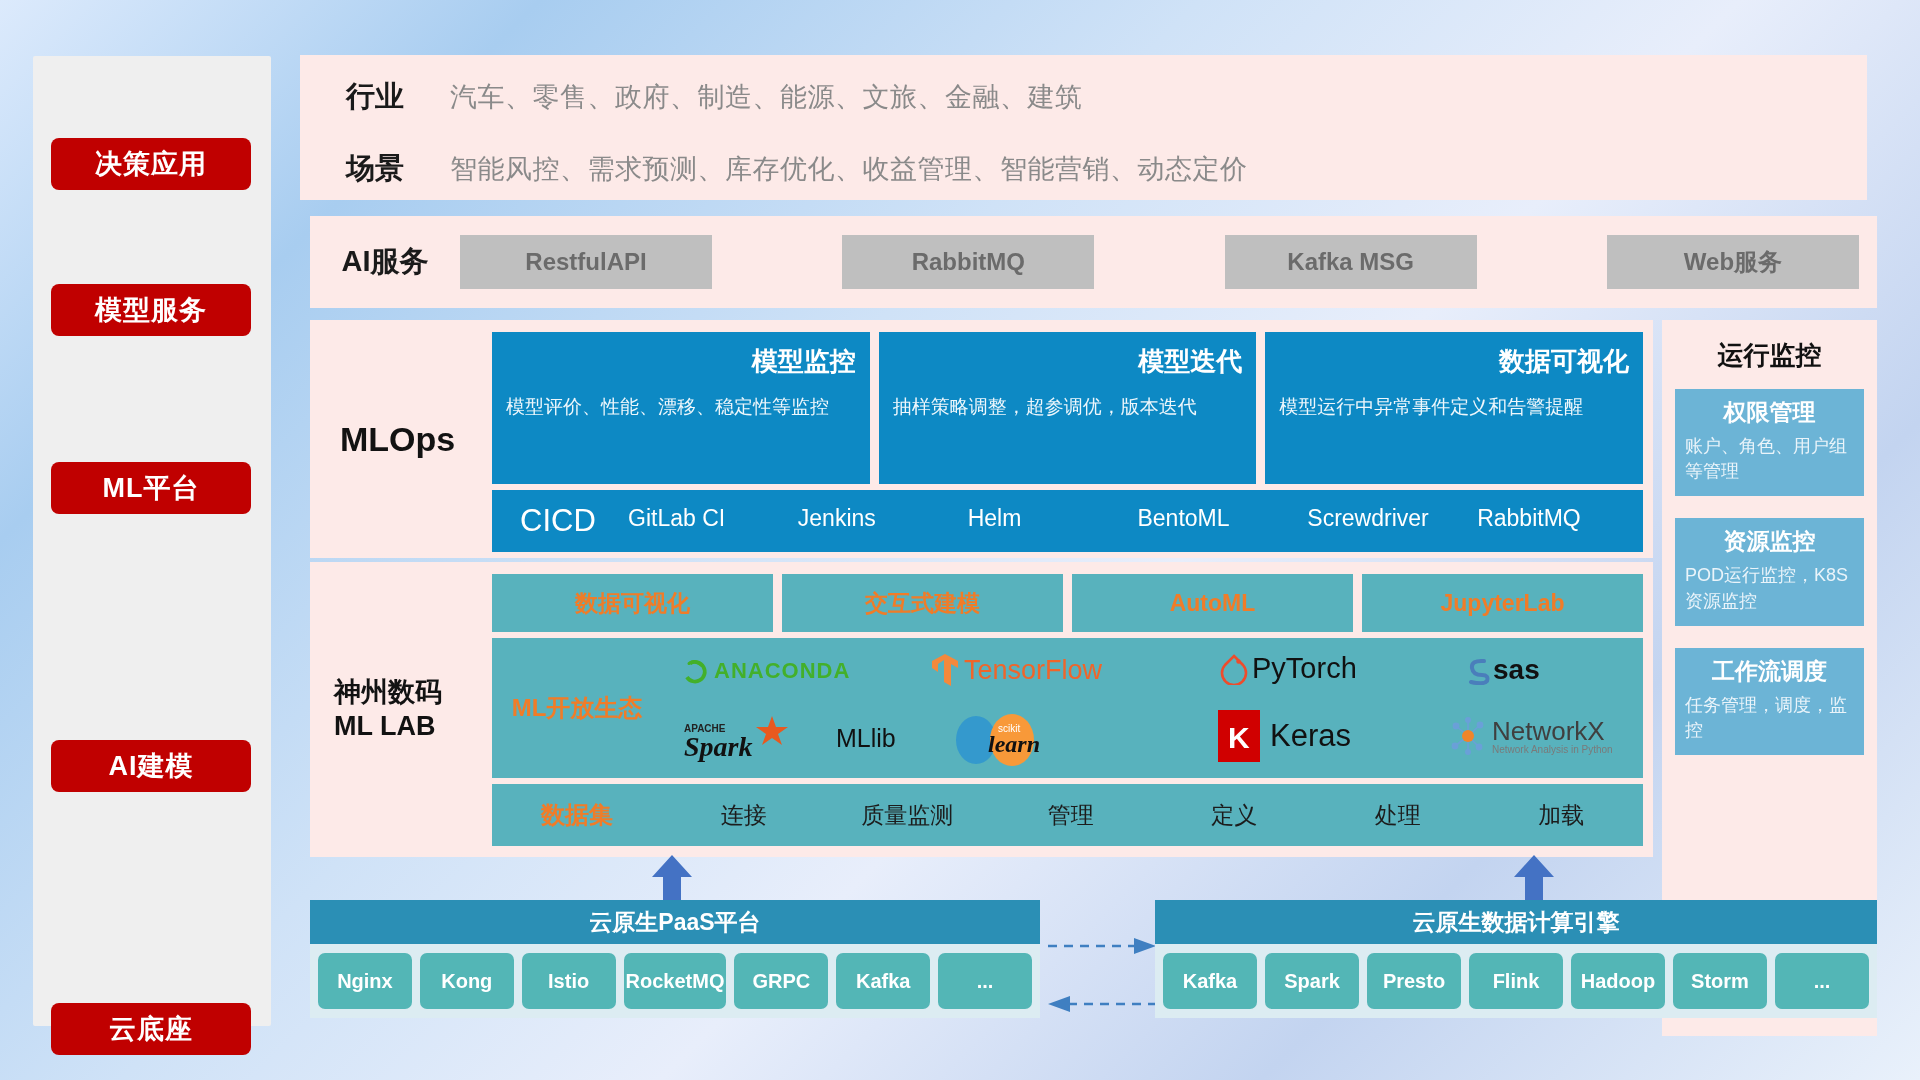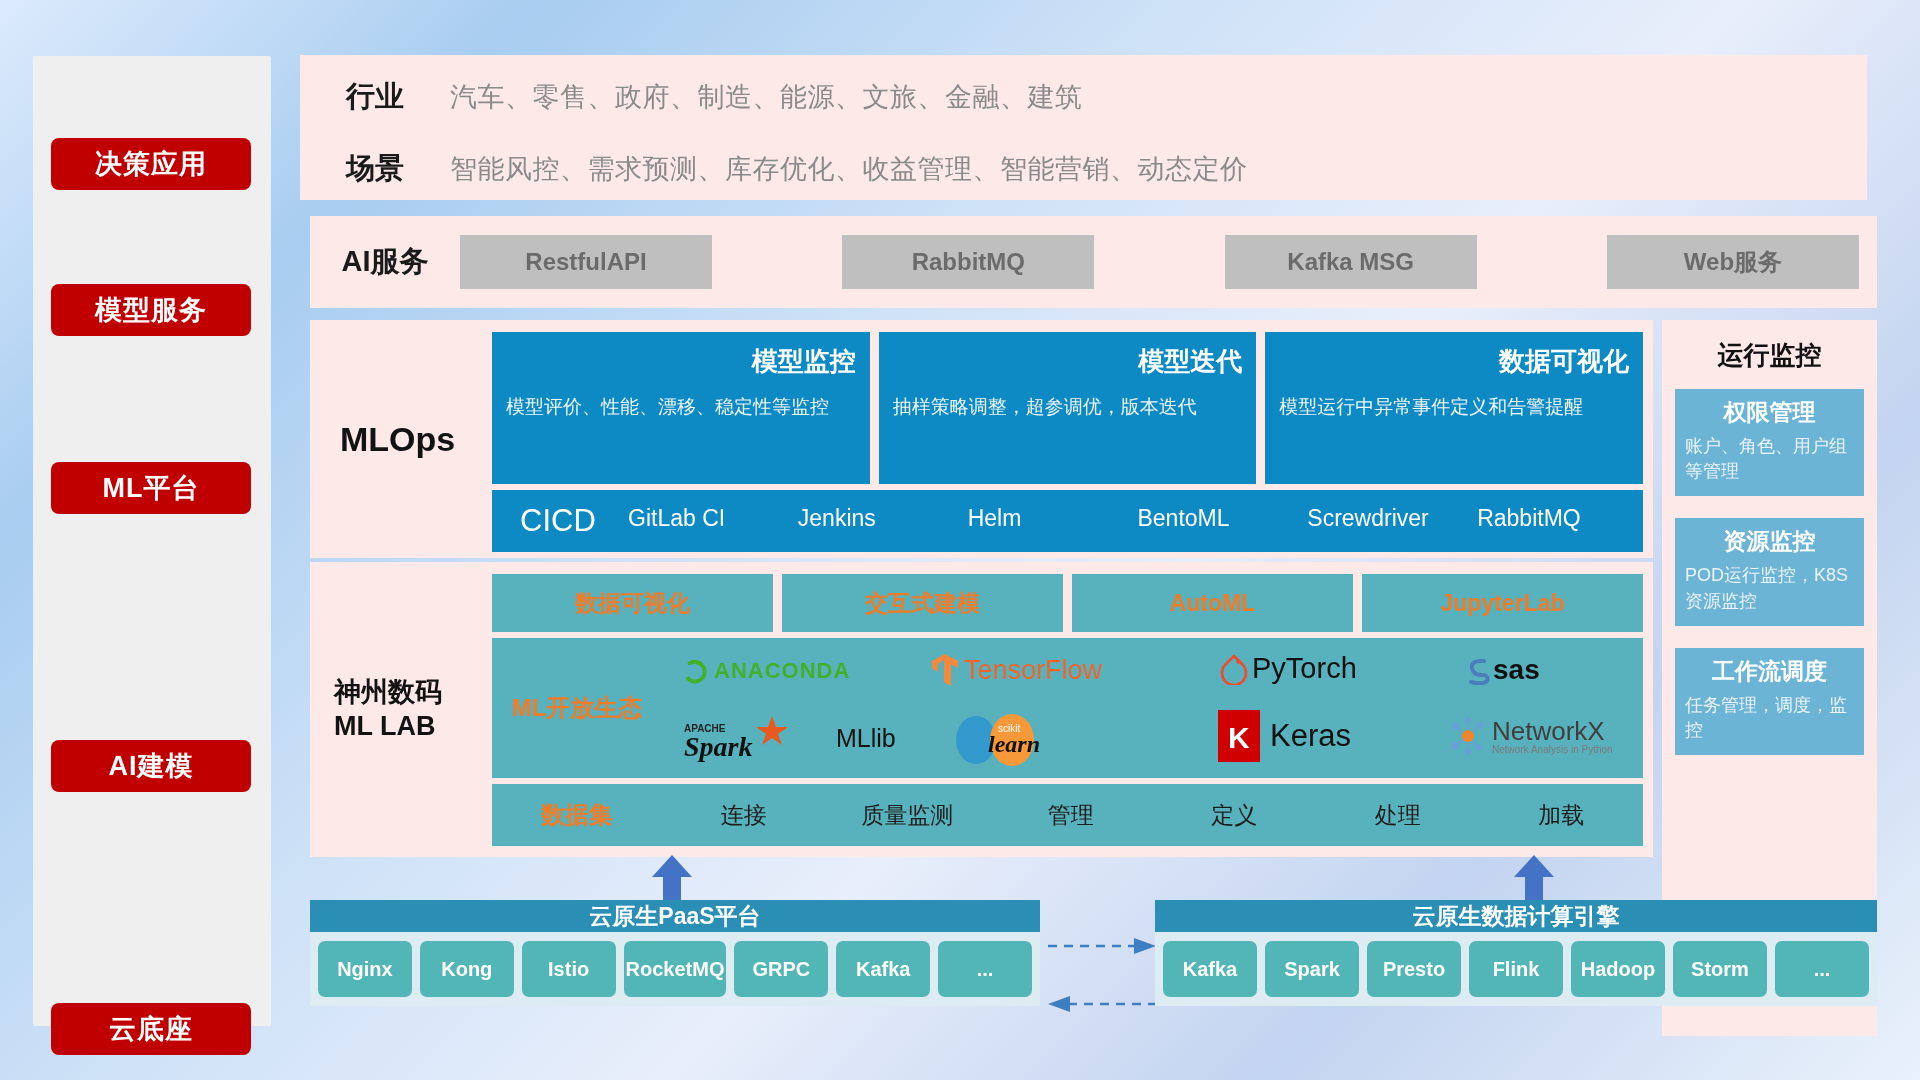--- a/index.html
+++ b/index.html
@@ -96,21 +96,21 @@
     position: absolute; left: 182px; top: 222px; right: 10px; height: 62px;
     background: #58b2bd; display: flex; align-items: center;
   }
   #ds-label { width: 170px; text-align: center; color: #f07c28; font-size: 24px; font-weight: bold; flex: none; }
   .ds-items { flex: 1; display: flex; }
   .ds-items span { flex: 1; text-align: center; color: #1c1c1c; font-size: 23px; }
 
   
   .cloud-panel { position: absolute; }
   .cloud-head {
-    height: 32px; background: #2b8fb5; color: #fff; font-size: 23px;
+    height: 44px; background: #2b8fb5; color: #fff; font-size: 23px;
     display: flex; align-items: center; justify-content: center; font-weight: bold;
   }
   .cloud-body { background: #dcecf2; padding: 9px 8px; display: flex; gap: 8px; }
   .chip {
     flex: 1; height: 56px; background: #53b6b6; border-radius: 7px; color: #fff;
     font-size: 20px; font-weight: bold; display: flex; align-items: center;
     justify-content: center; text-align: center; line-height: 1.1; padding: 0 2px;
   }
   #cloud-left { left: 310px; top: 900px; width: 730px; }
   #cloud-right { left: 1155px; top: 900px; width: 722px; }

